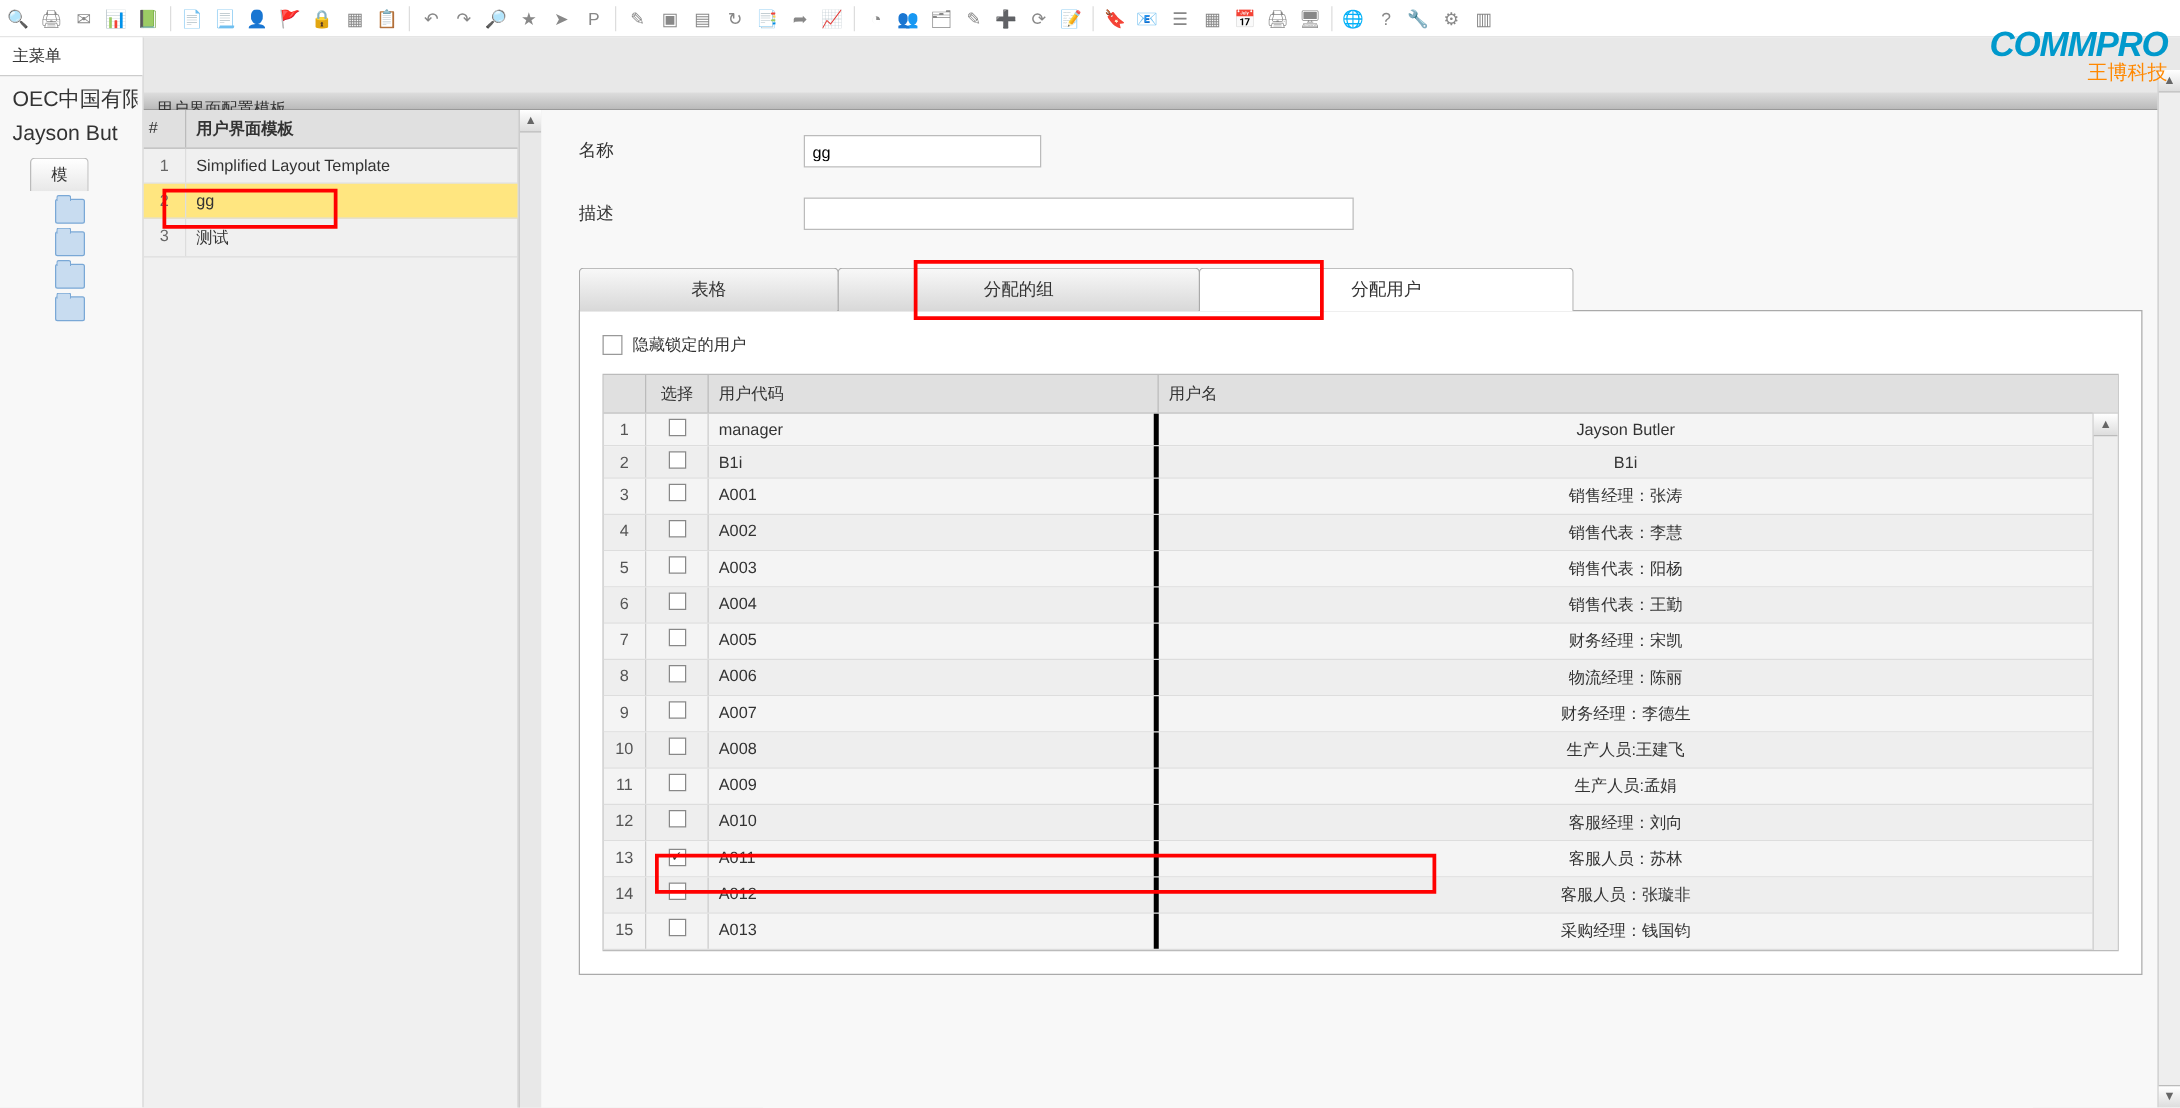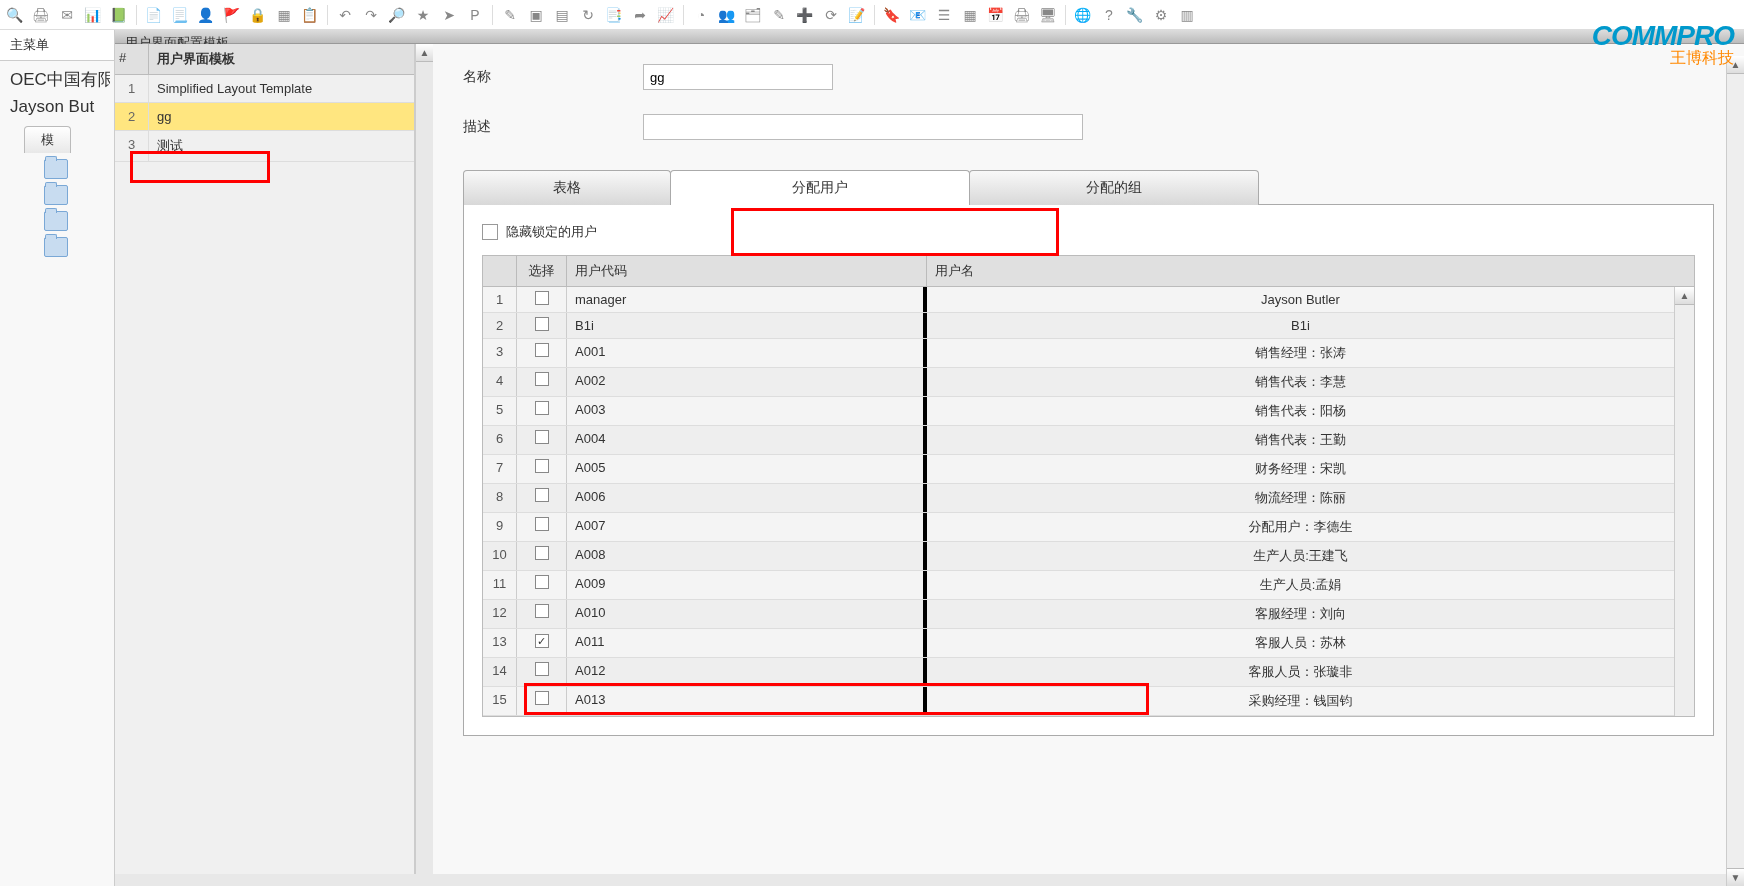--- a/index.html
+++ b/index.html
@@ -20,21 +20,21 @@
 .main-area { display: flex; height: calc(100% - 30px); }
 .sidebar { width: 115px; background: #f8f8f8; border-right: 1px solid #ccc; }
 .sidebar-tab { padding: 6px 10px; border-bottom: 1px solid #ccc; background: #fff; font-size: 13px; }
 .side-content { padding: 4px; }
 .side-row { padding: 3px 6px; font-size: 17px; white-space: nowrap; overflow: hidden; }
 .side-tab-btn { margin-top: 6px; padding: 4px 16px; background: linear-gradient(#fff,#e8e8e8); border: 1px solid #bbb; border-bottom: none; border-radius: 4px 4px 0 0; font-size: 13px; display: inline-block; margin-left: 20px; }
 .side-folder { width: 24px; height: 20px; margin: 6px 0 6px 40px; background: #c8dcf0; border: 1px solid #7aa8d6; border-radius: 2px; position: relative; }
 .side-folder::before { content:""; position:absolute; top:-4px; left:0; width:10px; height:4px; background:#c8dcf0; border:1px solid #7aa8d6; border-bottom:none; border-radius:2px 2px 0 0; }
 
 .content { flex: 1; background: #e8e8e8; position: relative; }
-.panel-titlebar { height: 14px; background: linear-gradient(#ddd,#bbb); border-bottom: 1px solid #999; padding: 4px 10px; font-size: 13px; color: #333; }
+.panel-titlebar { height: 14px; background: linear-gradient(#ddd,#bbb); border-bottom: 1px solid #999; padding: 4px 10px; font-size: 13px; color: #333; margin-top: 44px; }
 
 .panel-body { display: flex; height: calc(100% - 26px); padding: 0; }
 
 
 .tmpl-list { width: 300px; background: #f0f0f0; border-right: 1px solid #ccc; }
 .tmpl-header { display: flex; background: #e0e0e0; border-bottom: 1px solid #bbb; }
 .tmpl-h-num { width: 34px; border-right: 1px solid #bbb; padding: 6px 4px; }
 .tmpl-h-name { flex: 1; padding: 6px 8px; font-size: 13px; font-weight: bold; }
 .tmpl-row { display: flex; border-bottom: 1px solid #ddd; cursor: pointer; }
 .tmpl-row.selected { background: #ffe680; }
@@ -206,22 +206,22 @@
             <input class="form-input name" value="gg" style="">
           </div>
           <div class="form-row">
             <div class="form-label">描述</div>
             <input class="form-input desc" value="" style="">
           </div>
 
           <div class="tabs-wrap">
             <div class="tabs-bar">
               <div class="tab t1">表格</div>
+              <div class="tab t3">分配的组</div>
               <div class="tab t2">分配用户</div>
-              <div class="tab t3">分配的组</div>
             </div>
             <div class="tab-content">
               <div class="chk-row">
                 <div class="chk-box"></div>
                 <span>隐藏锁定的用户</span>
               </div>
 
               <div class="user-table">
                 <div class="ut-header">
                   <div class="ut-hnum"></div>
@@ -277,21 +277,21 @@
                       <div class="ut-row">
     <div class="ut-num">8</div>
     <div class="ut-sel"><span class="ut-sel-box"></span></div>
     <div class="ut-code">A006</div>
     <div class="ut-name">物流经理：陈丽</div>
                       </div>
                       <div class="ut-row">
     <div class="ut-num">9</div>
     <div class="ut-sel"><span class="ut-sel-box"></span></div>
     <div class="ut-code">A007</div>
-    <div class="ut-name">分配用户：李德生</div>
+    <div class="ut-name">财务经理：李德生</div>
                       </div>
                       <div class="ut-row">
     <div class="ut-num">10</div>
     <div class="ut-sel"><span class="ut-sel-box"></span></div>
     <div class="ut-code">A008</div>
     <div class="ut-name">生产人员:王建飞</div>
                       </div>
                       <div class="ut-row">
     <div class="ut-num">11</div>
     <div class="ut-sel"><span class="ut-sel-box"></span></div>

